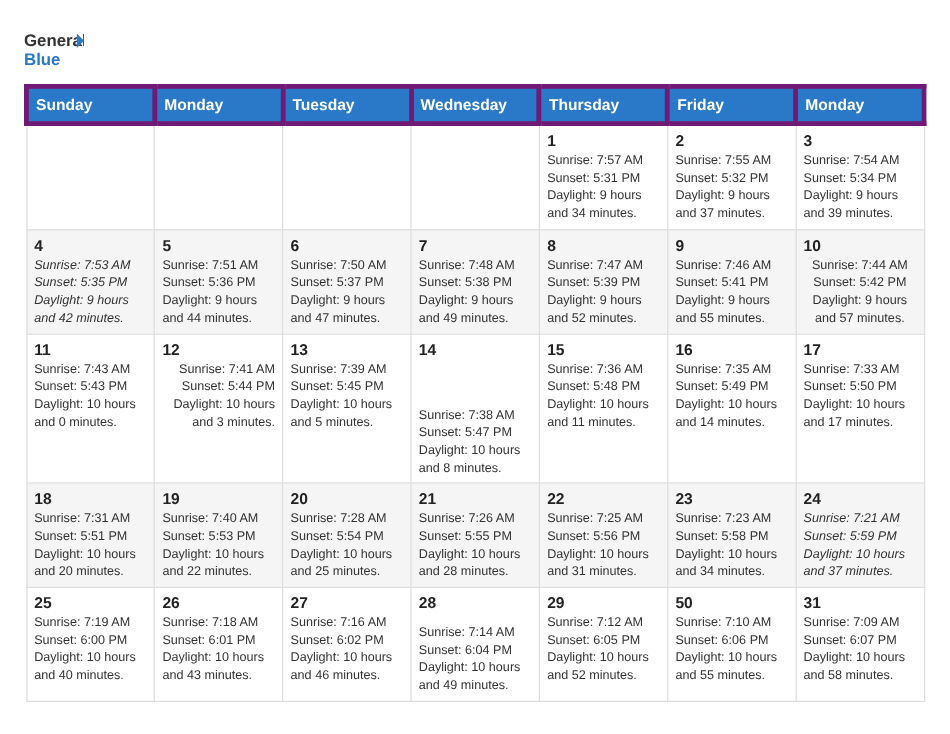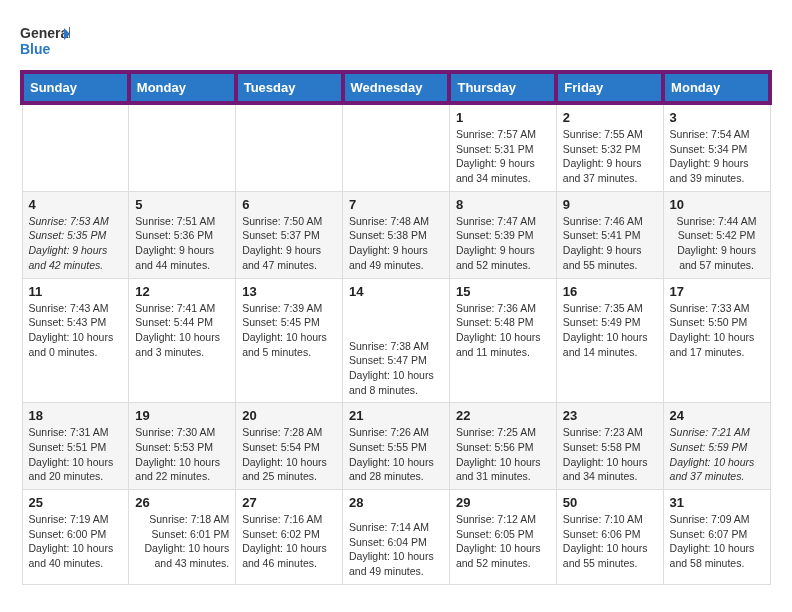--- a/index.html
+++ b/index.html
@@ -190,21 +190,21 @@
       <tr>
         <td>
           <span class="day-number">11</span>
           <div class="day-info" style="white-space: pre-line;">Sunrise: 7:43 AM
 Sunset: 5:43 PM
 Daylight: 10 hours
 and 0 minutes.</div>
         </td>
         <td>
           <span class="day-number">12</span>
-          <div class="day-info" style="white-space: pre-line;">Sunrise: 7:41 AM
+          <div class="day-info" style="white-space: pre-line; text-align: right;">Sunrise: 7:41 AM
 Sunset: 5:44 PM
 Daylight: 10 hours
 and 3 minutes.</div>
         </td>
         <td>
           <span class="day-number">13</span>
           <div class="day-info" style="white-space: pre-line;">Sunrise: 7:39 AM
 Sunset: 5:45 PM
 Daylight: 10 hours
 and 5 minutes.</div>
@@ -241,21 +241,21 @@
       <tr>
         <td>
           <span class="day-number">18</span>
           <div class="day-info" style="white-space: pre-line;">Sunrise: 7:31 AM
 Sunset: 5:51 PM
 Daylight: 10 hours
 and 20 minutes.</div>
         </td>
         <td>
           <span class="day-number">19</span>
-          <div class="day-info" style="white-space: pre-line;">Sunrise: 7:30 AM
+          <div class="day-info" style="white-space: pre-line;">Sunrise: 7:40 AM
 Sunset: 5:53 PM
 Daylight: 10 hours
 and 22 minutes.</div>
         </td>
         <td>
           <span class="day-number">20</span>
           <div class="day-info" style="white-space: pre-line;">Sunrise: 7:28 AM
 Sunset: 5:54 PM
 Daylight: 10 hours
 and 25 minutes.</div>
@@ -292,21 +292,21 @@
       <tr>
         <td>
           <span class="day-number">25</span>
           <div class="day-info" style="white-space: pre-line;">Sunrise: 7:19 AM
 Sunset: 6:00 PM
 Daylight: 10 hours
 and 40 minutes.</div>
         </td>
         <td>
           <span class="day-number">26</span>
-          <div class="day-info" style="white-space: pre-line; text-align: right;">Sunrise: 7:18 AM
+          <div class="day-info" style="white-space: pre-line;">Sunrise: 7:18 AM
 Sunset: 6:01 PM
 Daylight: 10 hours
 and 43 minutes.</div>
         </td>
         <td>
           <span class="day-number">27</span>
           <div class="day-info" style="white-space: pre-line;">Sunrise: 7:16 AM
 Sunset: 6:02 PM
 Daylight: 10 hours
 and 46 minutes.</div>

